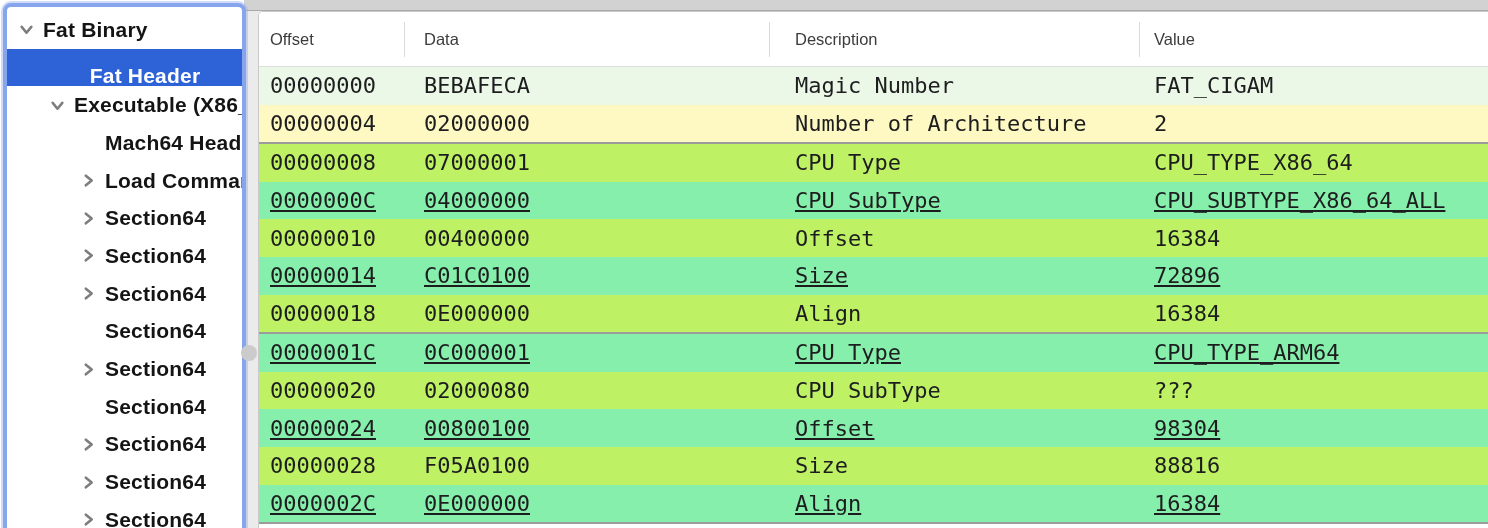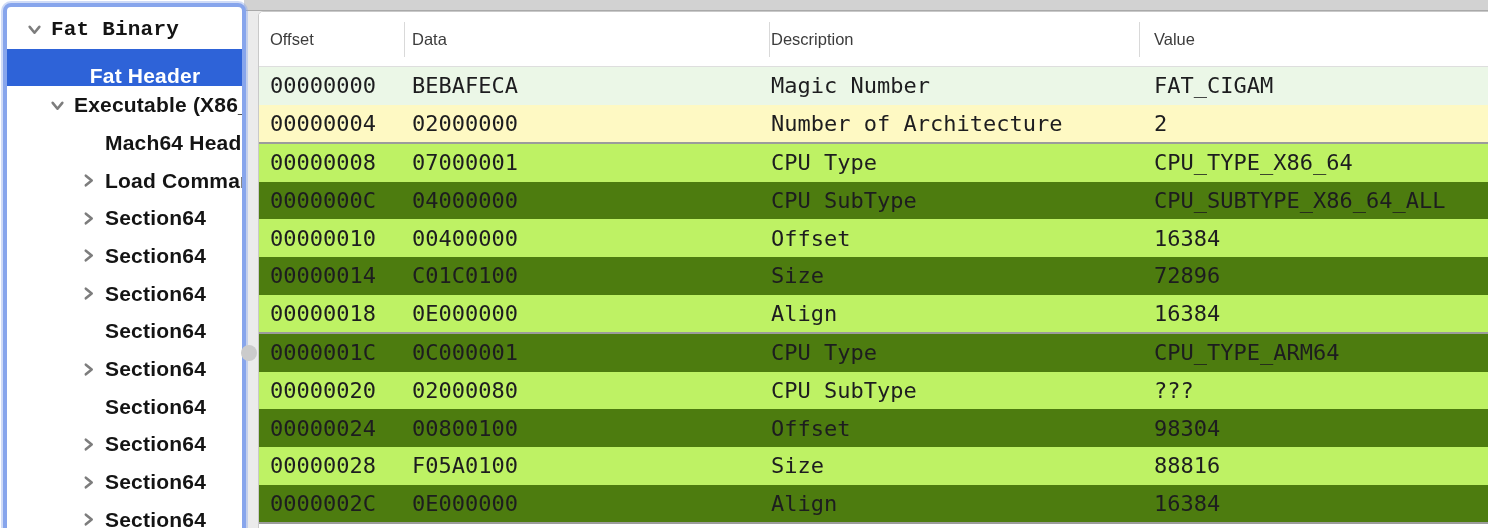--- a/index.html
+++ b/index.html
@@ -22,27 +22,27 @@
     overflow:hidden;
   }
   .thead{
     position:relative;height:54px;border-bottom:1px solid #dedede;
     display:flex;align-items:center;background:#ffffff;
     font-size:16.5px;color:#3c3c3c;
   }
   .col-sep{position:absolute;top:10px;height:35px;width:1px;background:#d9d9d9;}
   .sep-1{left:145px}.sep-2{left:510px}.sep-3{left:880px}
   .col-offset{width:145px;box-sizing:border-box;padding-left:11px;flex:none;}
-  .col-data{width:365px;box-sizing:border-box;padding-left:8px;flex:none;}
-  .col-desc{width:370px;box-sizing:border-box;padding-left:2px;flex:none;}
+  .col-data{width:365px;box-sizing:border-box;padding-left:20px;flex:none;}
+  .col-desc{width:370px;box-sizing:border-box;padding-left:26px;flex:none;}
   .col-value{flex:1;box-sizing:border-box;padding-left:15px;}
   .tbody{font-family:"DejaVu Sans Mono",monospace;font-size:22px;color:#1d1d1f;}
   .trow{height:37.6px;display:flex;align-items:center;white-space:nowrap;}
   .trow.bg-white{background:#bef264;}
-  .trow.bg-gray{background:#4d7c0f;}
+  .trow.bg-gray{background:#86efac;text-decoration:underline;}
   .trow.bg-green-light{background:#ebf7e7;}
   .trow.bg-green-dark{background:#fef9c3;}
   .section-sep{height:2px;background:#9c9c9c;}
   .cell{overflow:hidden;text-overflow:clip;}
   
   .sidebar{
     position:absolute;left:3px;top:3px;width:243px;height:560px;
     box-sizing:border-box;background:#ffffff;
     border:4px solid #87a5ec;border-radius:8px;
     box-shadow:0 0 0 2px rgba(135,165,236,0.40);
@@ -158,21 +158,21 @@
           <div class="col-desc cell">Align</div>
           <div class="col-value cell">16384</div>
         </div>
         <div class="section-sep"></div>
       </div>
   </div>
 </div>
 
 <aside class="sidebar">
   <div class="tree" id="tree">
-      <div class="tree-item" style="padding-left: 14px; font-family: Liberation Mono, monospace;">
+      <div class="tree-item" style="padding-left: 6px;">
         <span class="disclosure expanded">
           <svg width="15" height="15" viewBox="0 0 14 14">
             <path d="M4.5 2.5 L10 7 L4.5 11.5" fill="none" stroke="#7d7d7d" stroke-width="2.4" stroke-linecap="round" stroke-linejoin="round"></path>
           </svg>
         </span>
         <span class="tree-label">Fat Binary</span>
       </div>
       <div class="tree-item selected" style="padding-left: 37px; flex-direction: column;">
         <span class="disclosure none">
           <svg width="15" height="15" viewBox="0 0 14 14">

